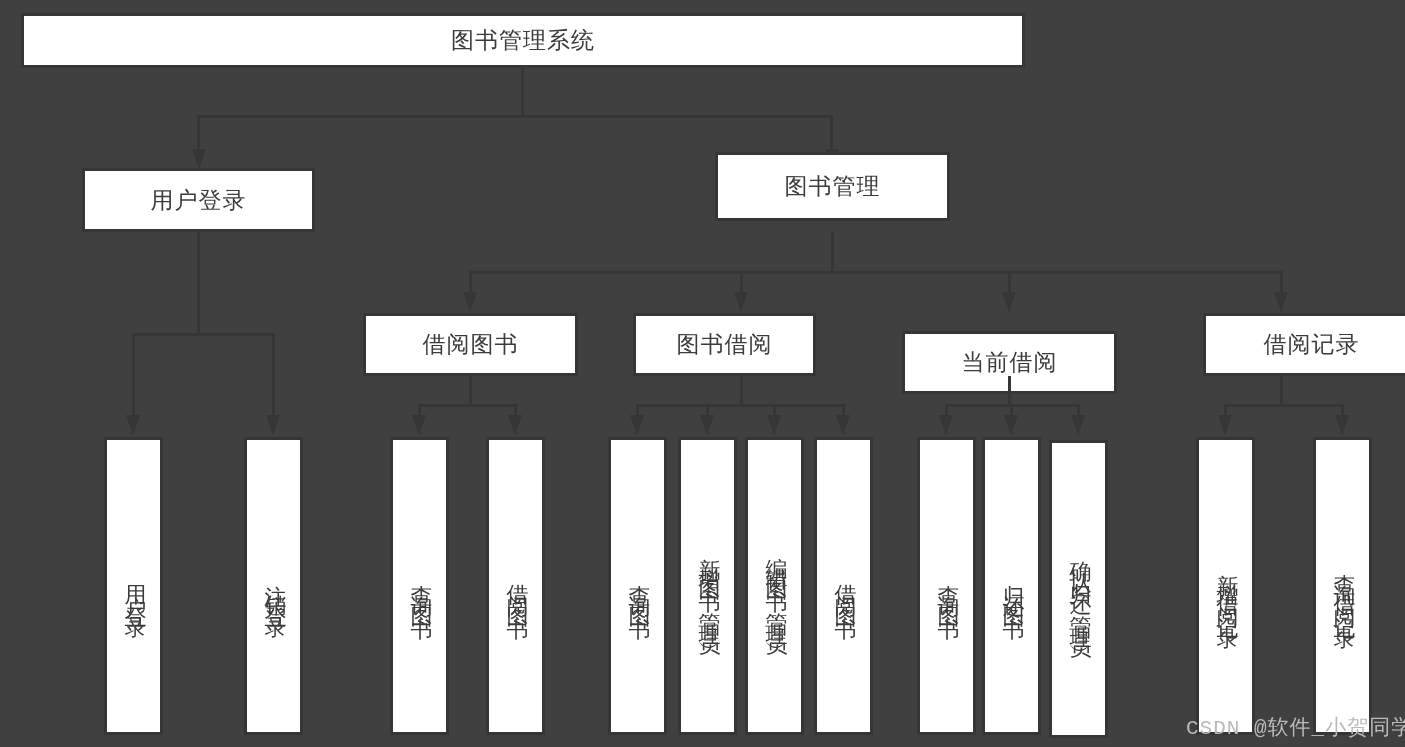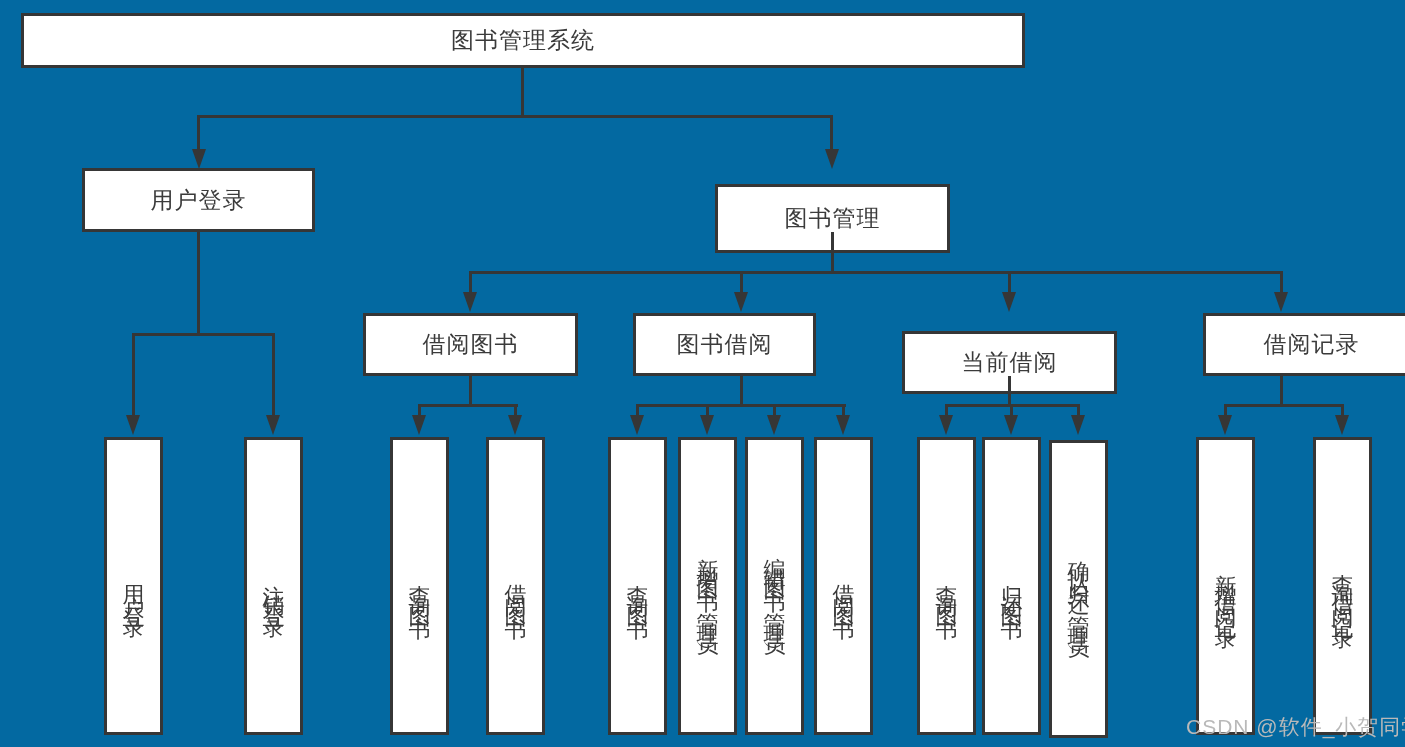--- a/index.html
+++ b/index.html
@@ -1,20 +1,20 @@
 <!DOCTYPE html>
 <html><head>
 <meta charset="utf-8">
 <style>
   html,body{margin:0;padding:0;background:#ffffff;}
   .canvas{
     position:relative;
     width:1405px;height:747px;
-    background:#0369a1;
-    font-family:Liberation Sans, sans-serif;
+    background:#404040;
+    font-family:Liberation Mono, monospace;
     overflow:hidden;
   }
   .box{
     position:absolute;
     box-sizing:border-box;
     border:3px solid #363636;
     background:#ffffff;
     color:#3b3b3b;
     display:flex;
     align-items:center;
@@ -57,21 +57,21 @@
   <div class="box" style="left:21px;top:13px;width:1004px;height:55px;">图书管理系统</div>
 
   <div class="vline" style="left:521px;top:68px;height:50px;"></div>
   <div class="hline" style="left:197px;top:115px;width:636px;"></div>
   <div class="vline" style="left:197px;top:115px;height:38px;"></div>
   <div class="arrow" style="left:192px;top:149px;"></div>
   <div class="vline" style="left:830px;top:115px;height:38px;"></div>
   <div class="arrow" style="left:825px;top:149px;"></div>
 
   <div class="box" style="left:82px;top:168px;width:233px;height:64px;">用户登录</div>
-  <div class="box" style="left:715px;top:184px;width:235px;height:69px;">图书管理</div>
+  <div class="box" style="left:715px;top:152px;width:235px;height:69px;">图书管理</div>
 
   <div class="vline" style="left:197px;top:232px;height:103px;"></div>
   <div class="hline" style="left:132px;top:333px;width:143px;"></div>
   <div class="vline" style="left:132px;top:333px;height:84px;"></div>
   <div class="arrow" style="left:126px;top:415px;"></div>
   <div class="vline" style="left:272px;top:333px;height:84px;"></div>
   <div class="arrow" style="left:266px;top:415px;"></div>
 
   <div class="vline" style="left:831px;top:232px;height:42px;"></div>
   <div class="hline" style="left:469px;top:271px;width:814px;"></div>

